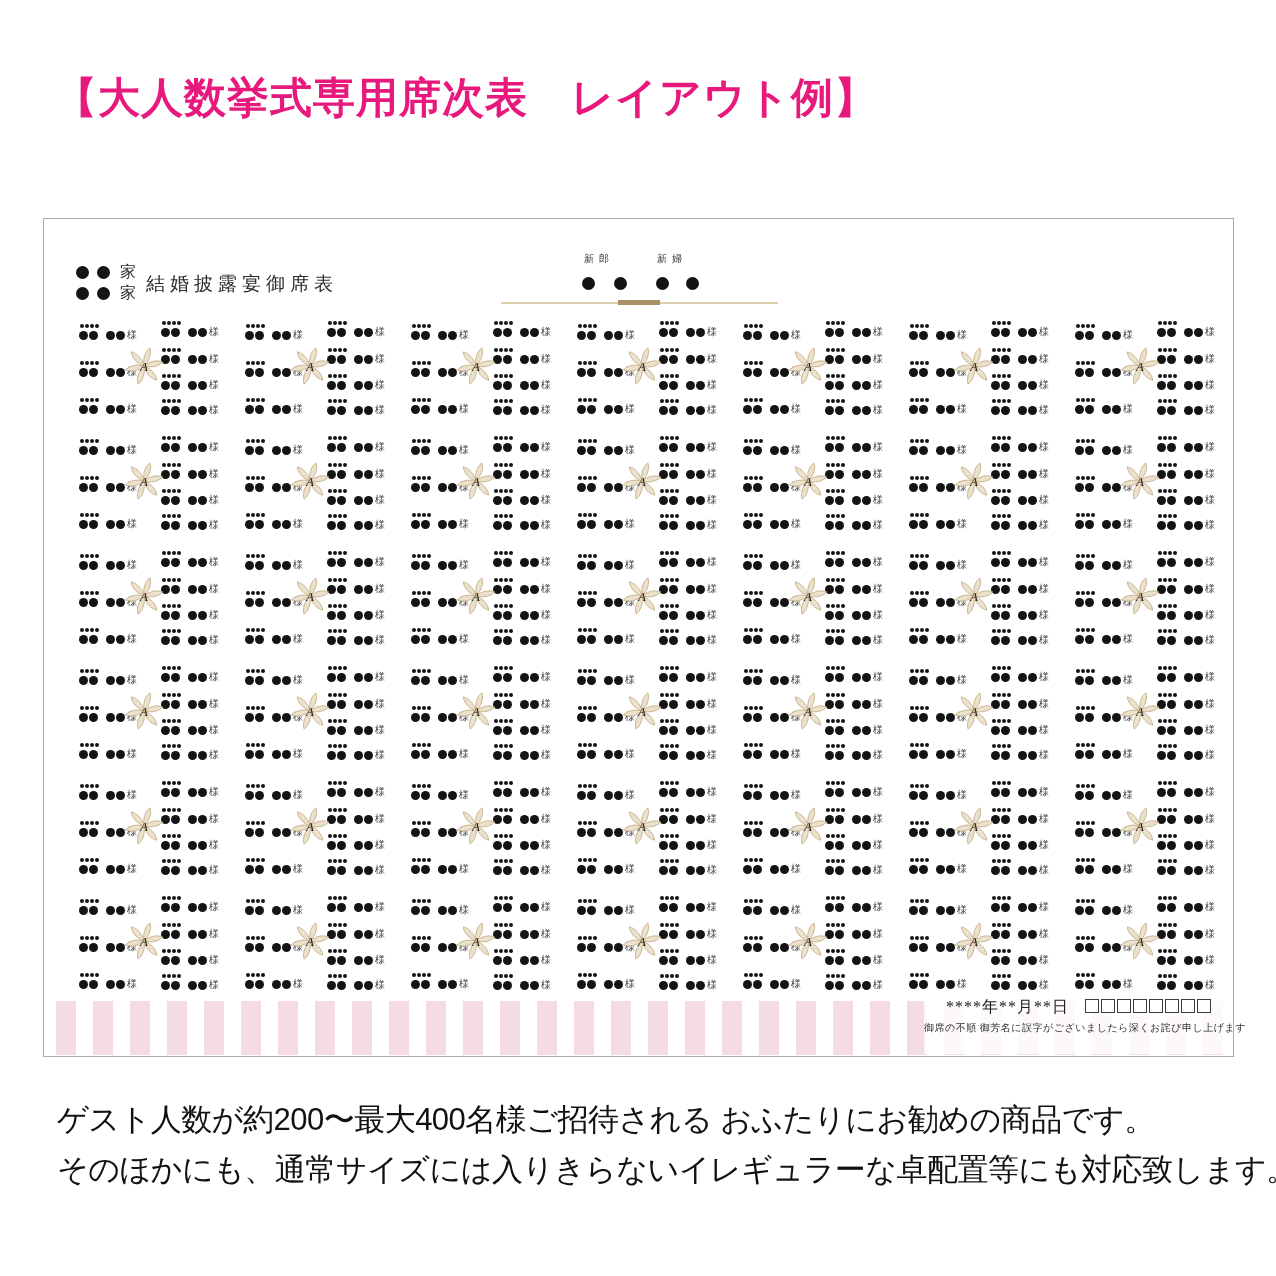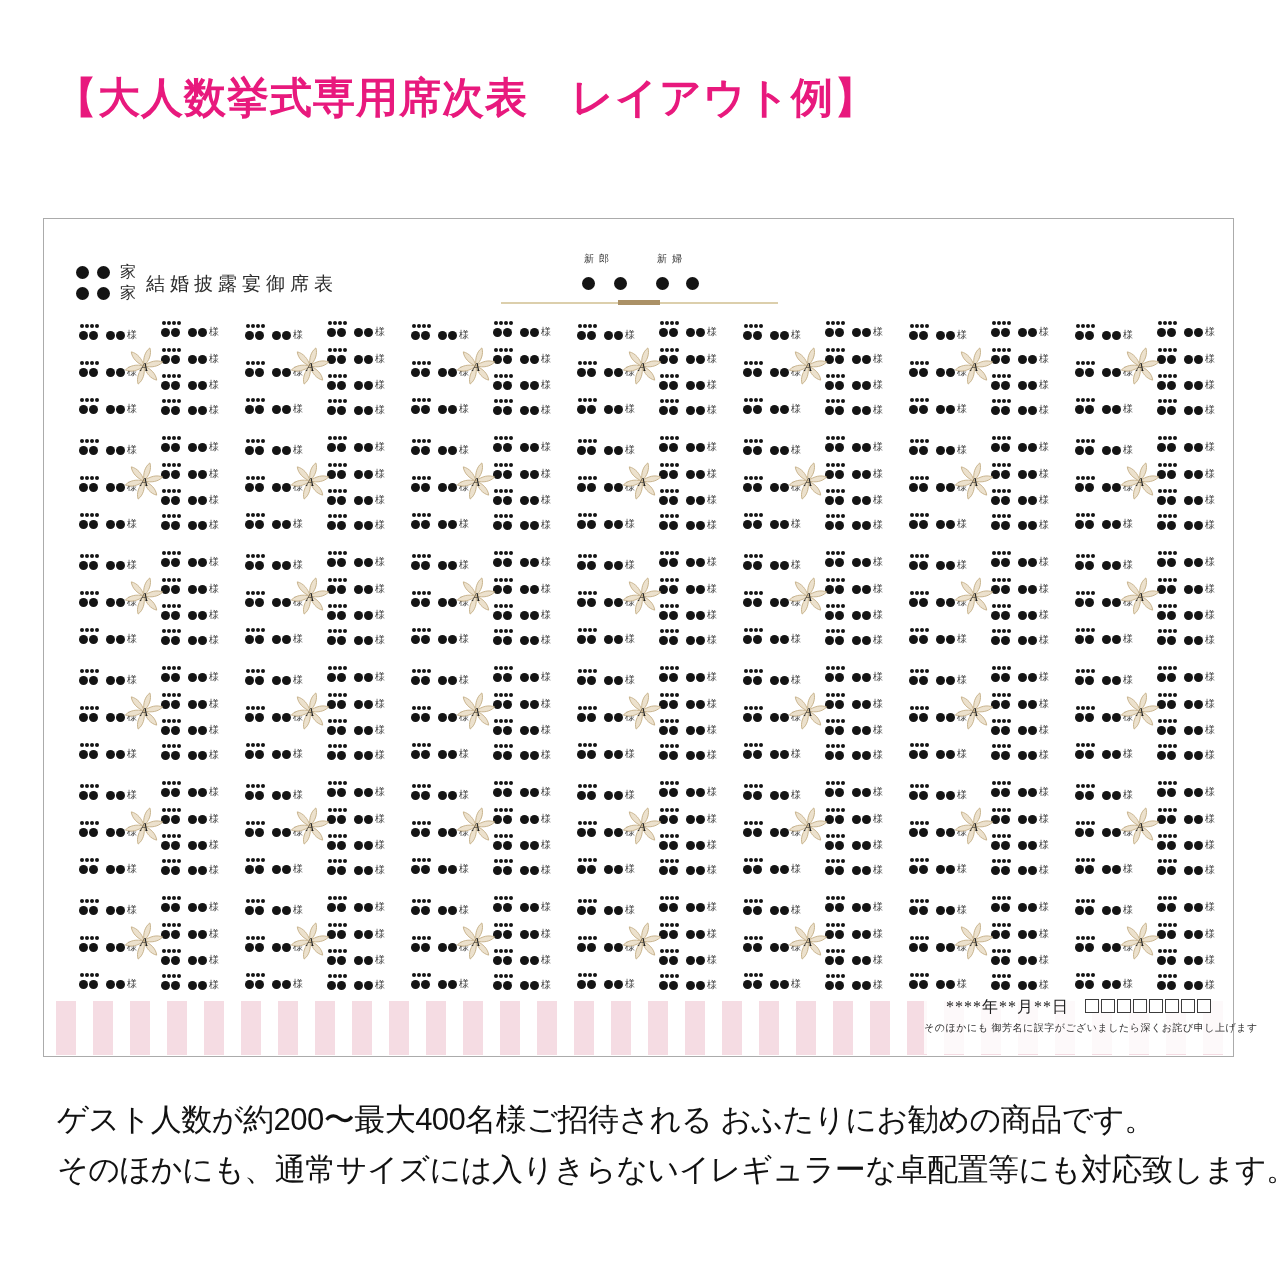--- a/index.html
+++ b/index.html
@@ -5378,21 +5378,21 @@
         <span class="stripe"></span>
         <span class="stripe"></span>
         <span class="stripe"></span>
         <span class="stripe"></span>
       </div>
 
     <div class="footer-note">
       <div class="date-line">
         <span>****年**月**日</span><span class="boxes"><span class="cbox"></span><span class="cbox"></span><span class="cbox"></span><span class="cbox"></span><span class="cbox"></span><span class="cbox"></span><span class="cbox"></span><span class="cbox"></span></span>
       </div>
-      <div class="apology">そのほかにも 御芳名に誤字がございましたら深くお詫び申し上げます</div>
+      <div class="apology">御席の不順 御芳名に誤字がございましたら深くお詫び申し上げます</div>
     </div>
 
   </div>
 
   <div class="description">
     <div>ゲスト人数が約200〜最大400名様ご招待される おふたりにお勧めの商品です。</div>
     <div>そのほかにも、通常サイズには入りきらないイレギュラーな卓配置等にも対応致します。</div>
   </div>
 
 </div>

